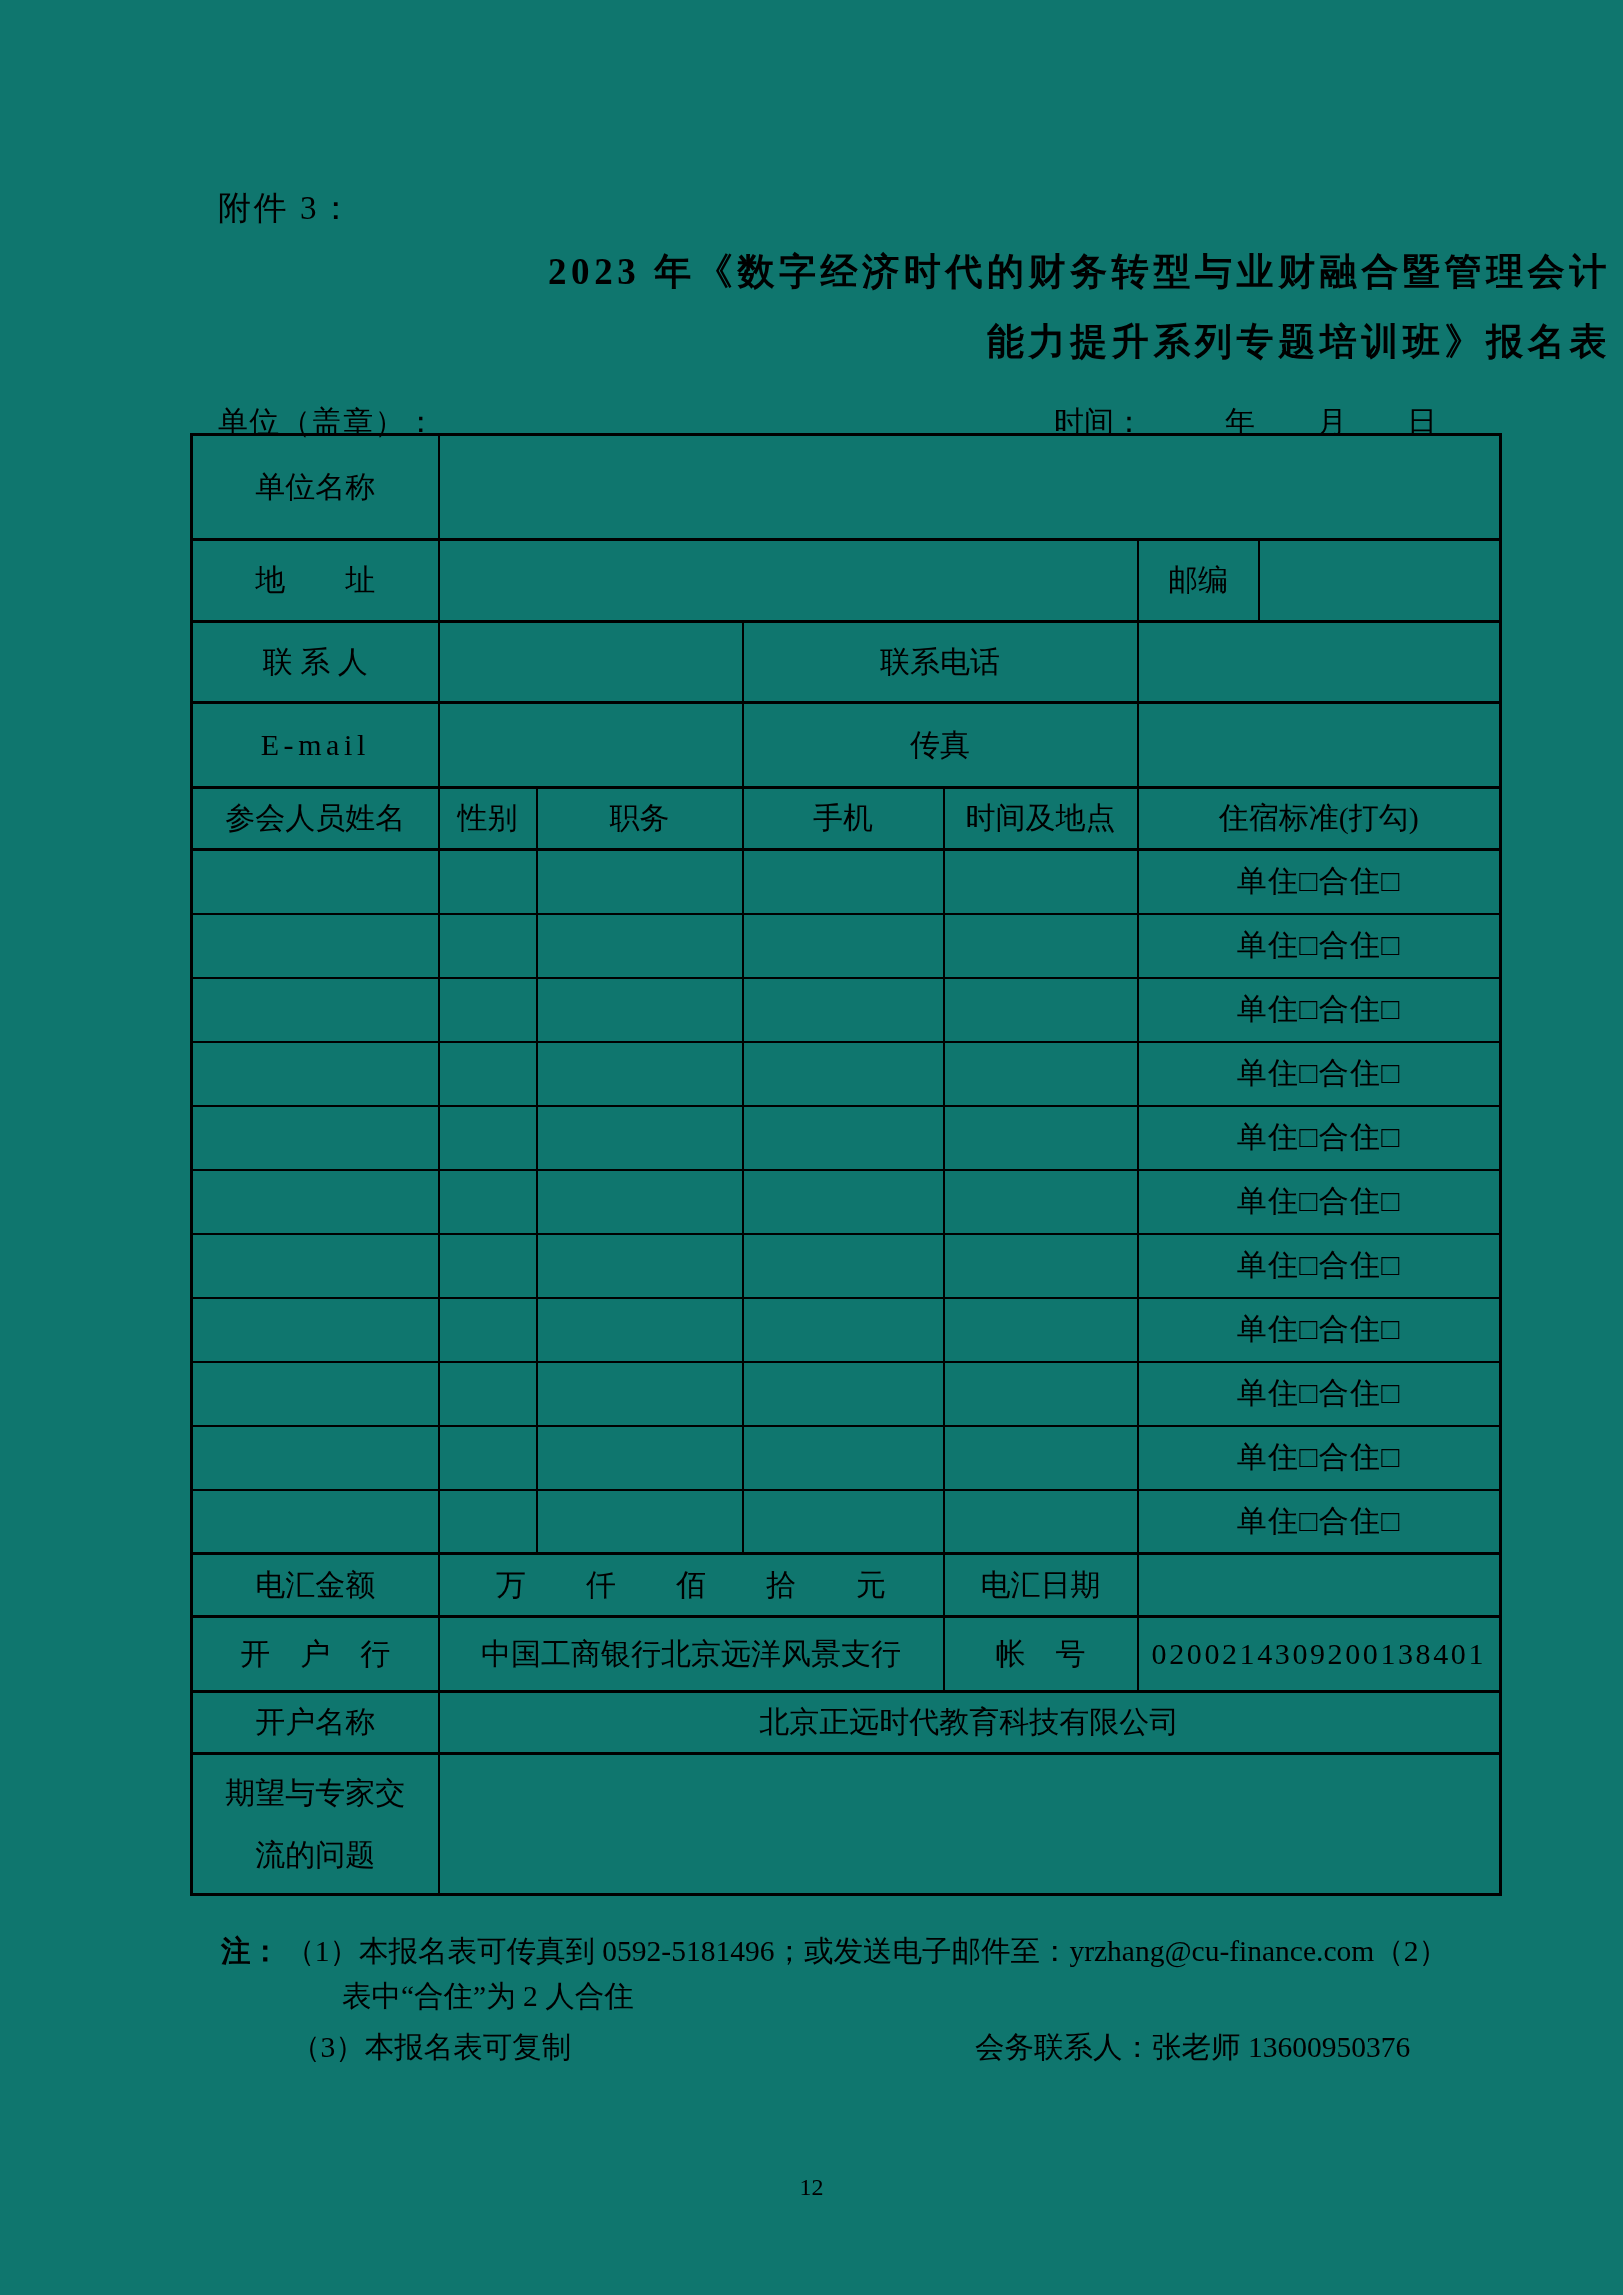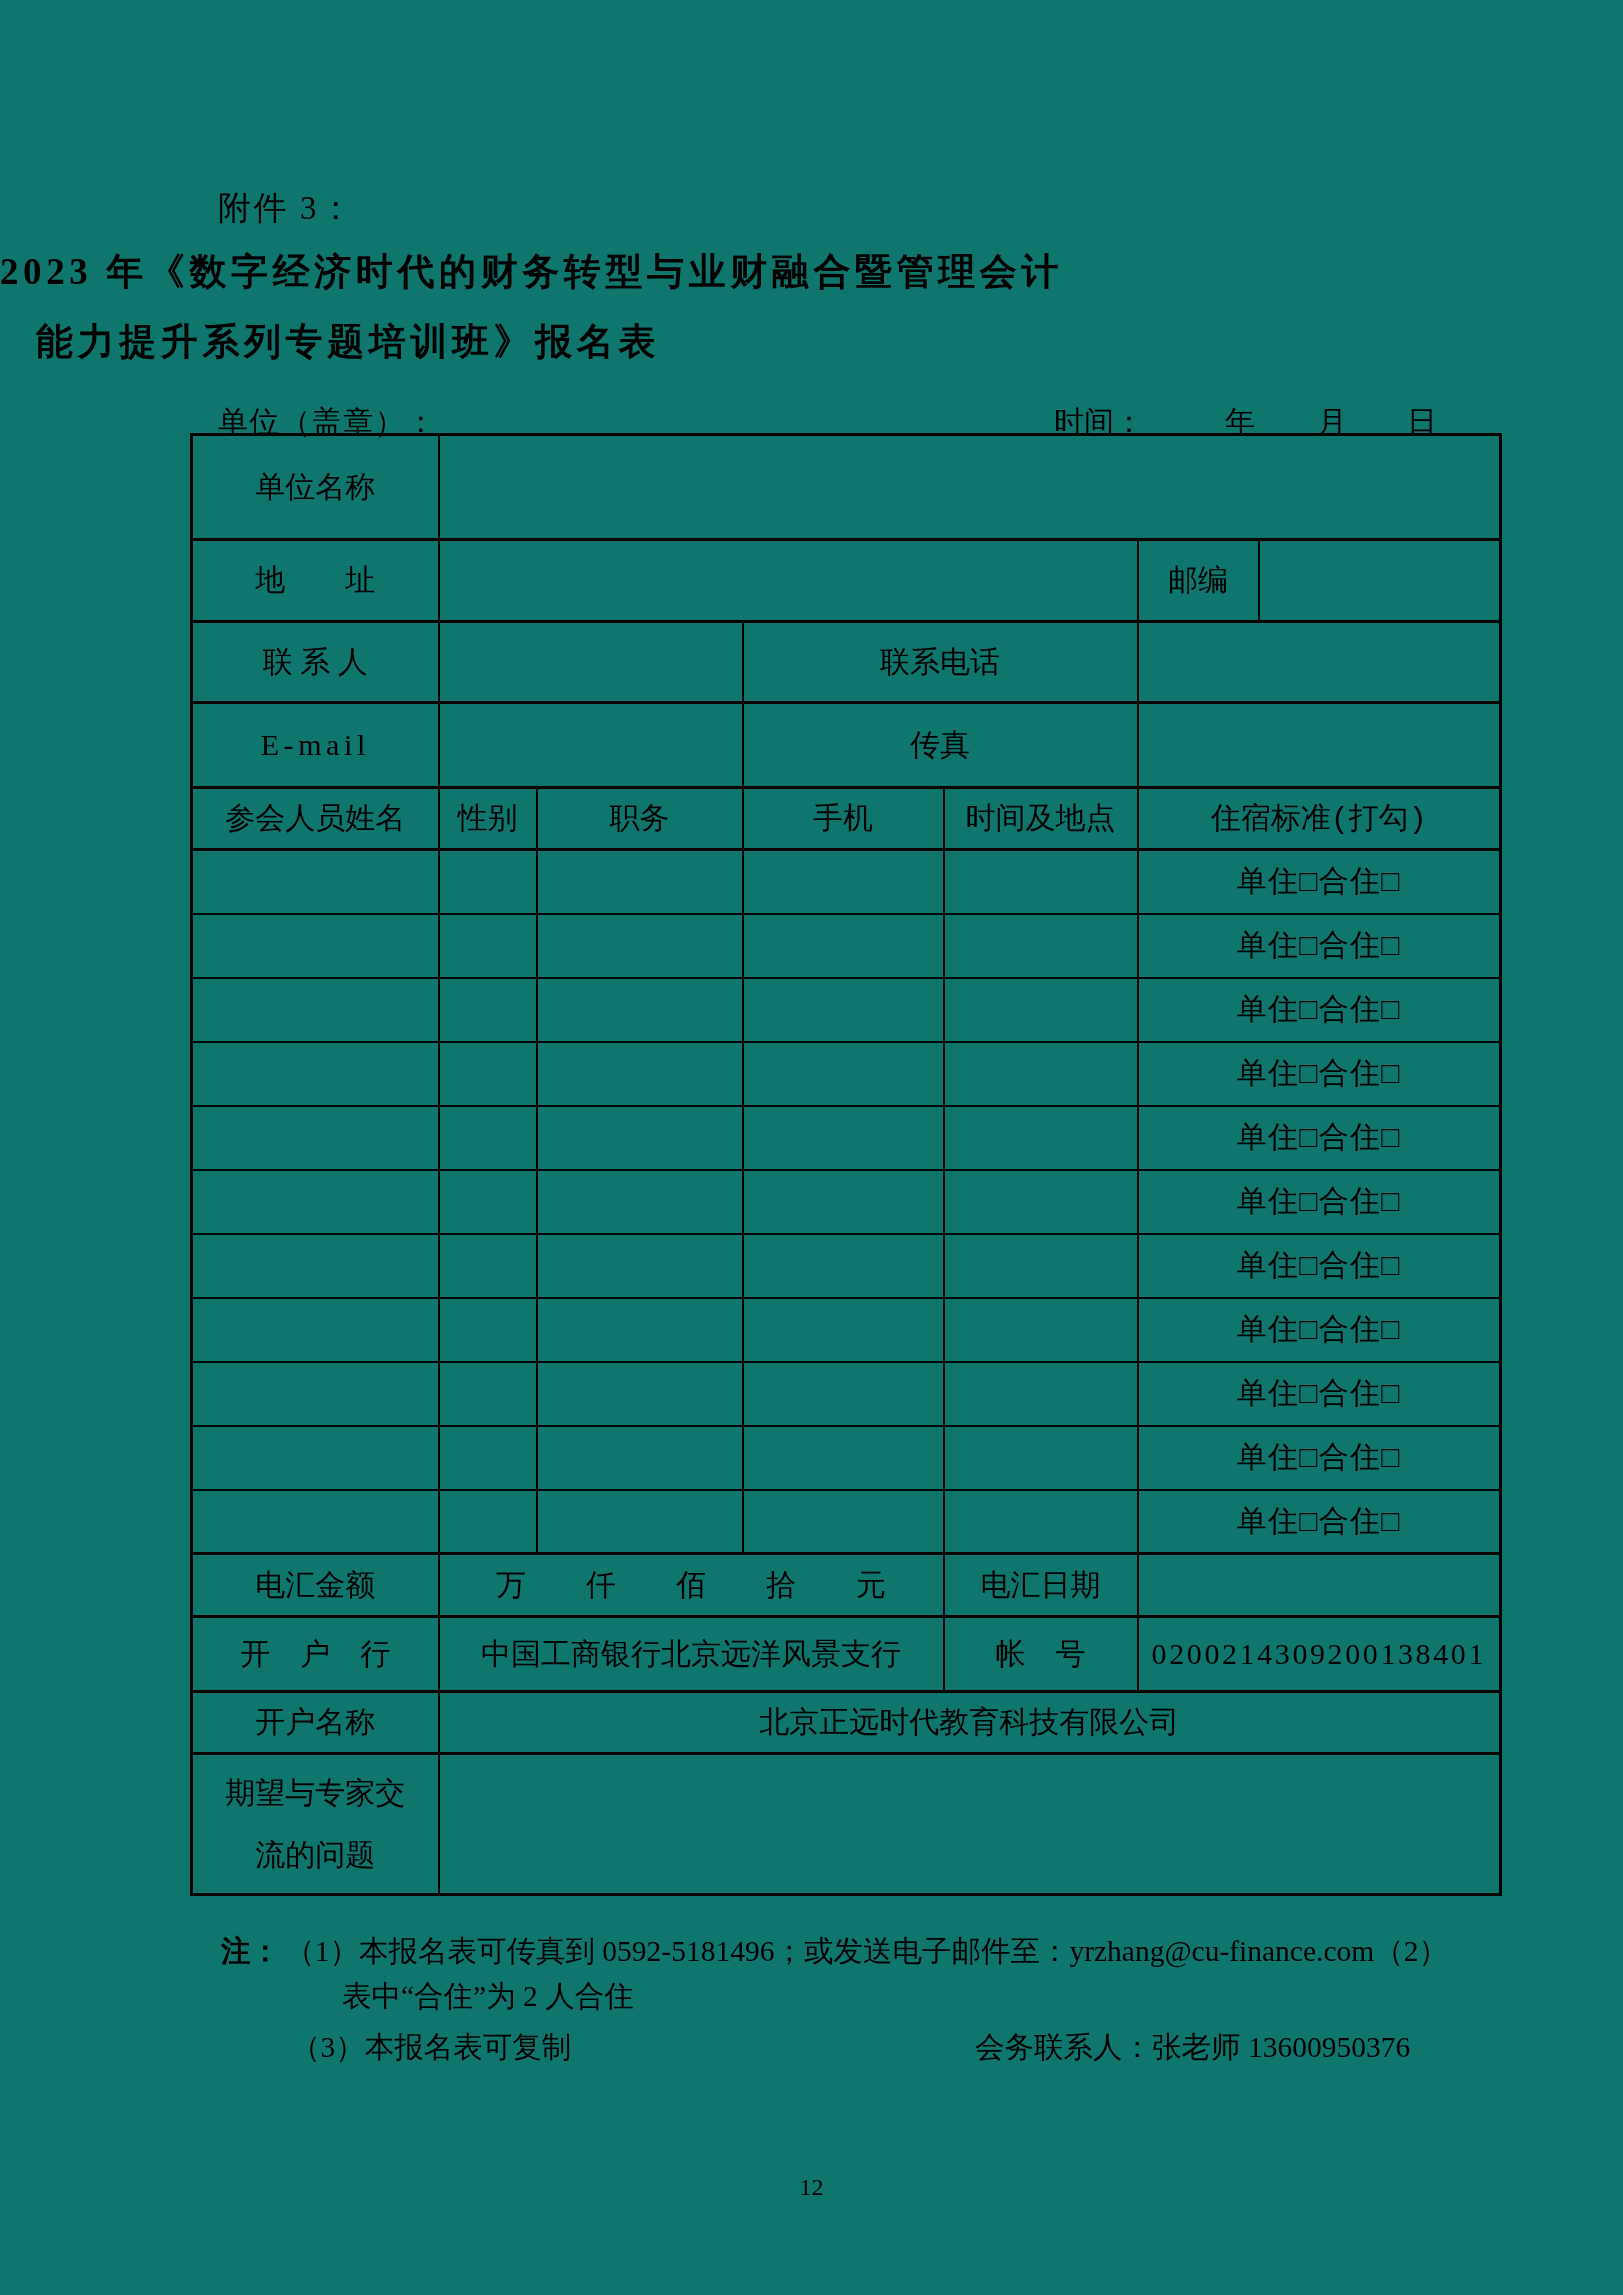--- a/index.html
+++ b/index.html
@@ -6,21 +6,21 @@
   .page{
     position:relative;
     width:1623px;height:2295px;
     background:#0f766e;
     color:#000;
     font-family:"Liberation Serif","DejaVu Serif",serif;
     overflow:hidden;
   }
   .abs{position:absolute;}
   .attachment{left:218px;top:186px;font-size:33px;letter-spacing:2.6px;}
-  .title-line{left:0;right:12px;text-align:left;font-weight:bold;font-size:37px;letter-spacing:4.6px;}
+  .title-line{left:0;right:12px;text-align:right;font-weight:bold;font-size:37px;letter-spacing:4.6px;}
   .title1{top:247px;}
   .title2{top:317px;padding-left:36px;}
   .seal{left:218px;top:402px;font-size:30px;letter-spacing:1.3px;}
   .time-label{left:1054px;top:402px;font-size:30px;}
   .ymd{top:402px;font-size:30px;}
   .y{left:1225px;} .m{left:1317px;} .d{left:1407px;}
 
   table.form{
     position:absolute;left:190px;top:433px;
     width:1309px;height:1450px;
@@ -30,21 +30,21 @@
   }
   table.form td{
     border:2px solid #000;
     text-align:center;vertical-align:middle;
     font-size:30px;
     padding:0;
     overflow:hidden;
   }
   tr.sep>td{border-bottom-width:3.9px;}
   tr.r1{height:105px;} tr.r2{height:82px;} tr.r3{height:81px;} tr.r4{height:85px;}
-  tr.r5{height:62px;font-family:Liberation Mono, monospace;}  tr.rp{height:64px;}
+  tr.r5{height:62px;}  tr.rp{height:64px;}
   tr.r17{height:63px;} tr.r18{height:75px;} tr.r19{height:62px;} tr.r20{height:141px;}
   td.email{letter-spacing:4.6px;}
   td.hdr{font-size:29px;}
   td.lodging{font-size:29px;letter-spacing:1.3px;}
   td.val-left{text-align:left;padding-left:19.6px;font-size:31px;}
   td.account{text-align:left;padding-left:13px;font-size:31px;letter-spacing:2.6px;}
   td.expect{font-size:30px;}
   td.expect div{line-height:62px;}
 
   .note{font-size:29.5px;}

